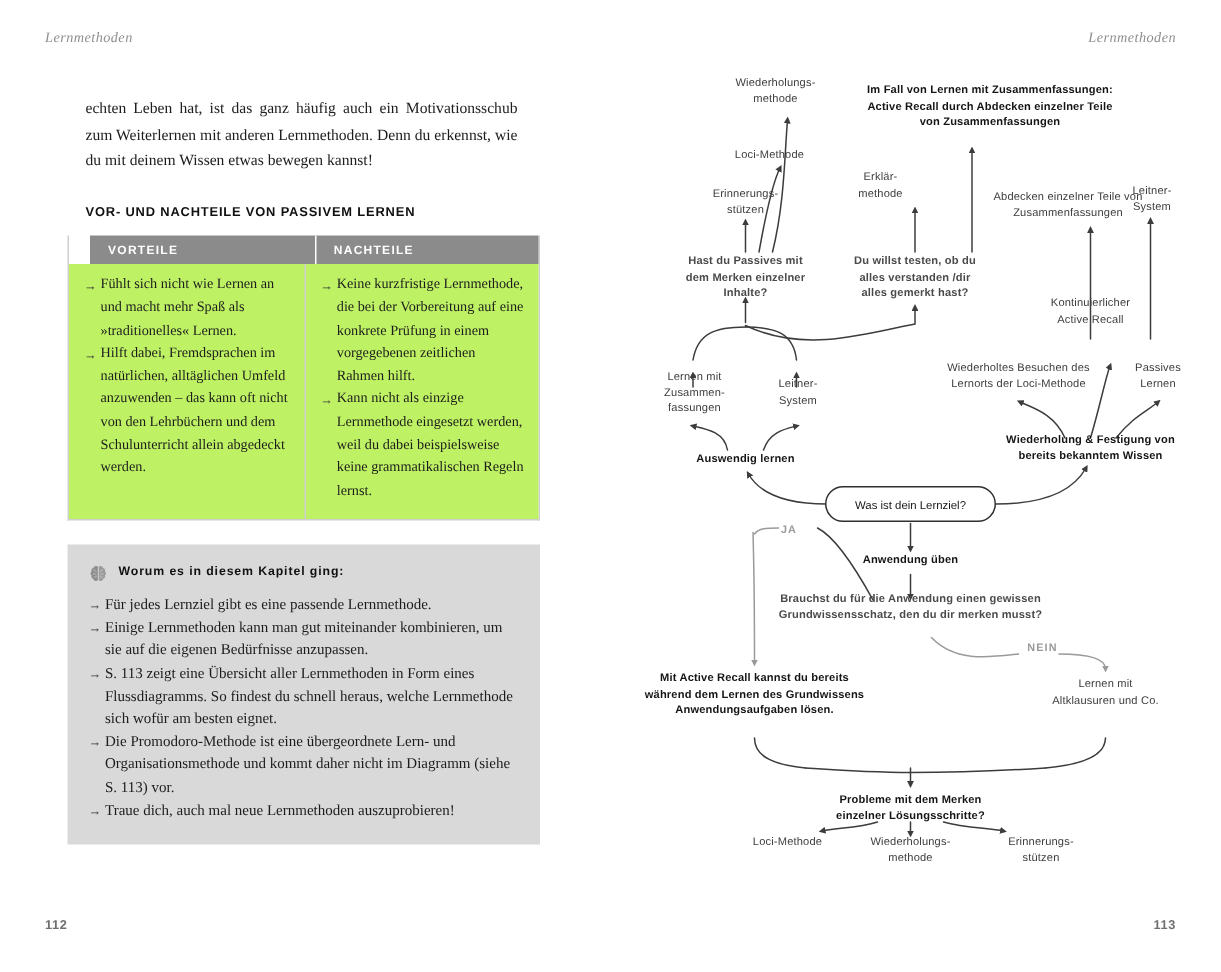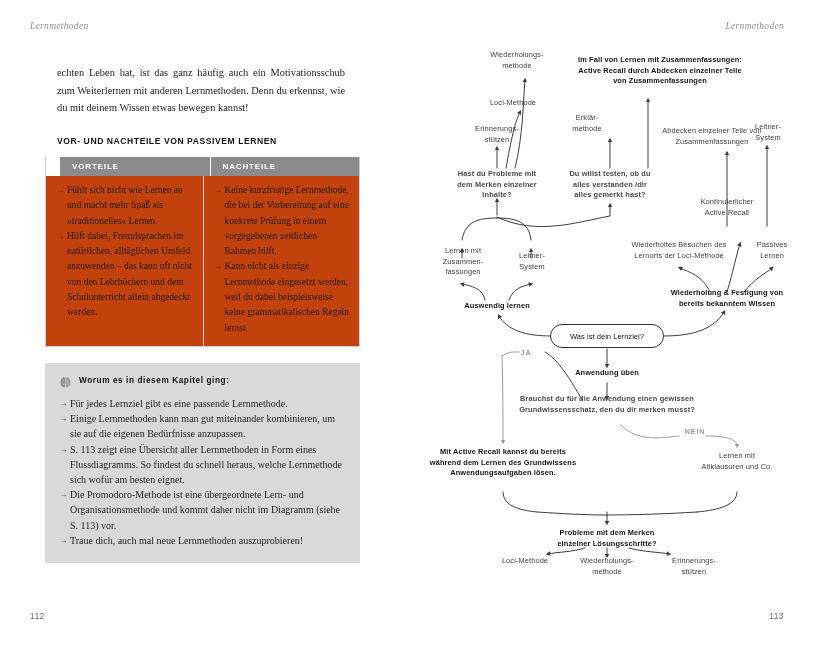--- a/index.html
+++ b/index.html
@@ -17,21 +17,21 @@
     font-style:italic;font-size:9.5px;color:#8e8e8e;
     letter-spacing:.3px;white-space:nowrap;
   }
   .runhead.left{left:30px;}
   .runhead.right{right:30px;}
 
   
   .folio{
     position:absolute;bottom:27px;
     font-family:"Liberation Sans",sans-serif;
-    font-size:8.5px;font-weight:normal;color:#6f6f6f;letter-spacing:.4px;
+    font-size:8.5px;font-weight:bold;color:#6f6f6f;letter-spacing:.4px;
   }
   .folio.left{left:30px;}
   .folio.right{right:30px;}
 
   
   .bodytext{
     position:absolute;left:57px;top:64px;width:288px;
     font-family:"Liberation Serif",serif;
     font-size:10.4px;line-height:17.5px;color:#1c1c1c;
     text-align:justify;
@@ -50,21 +50,21 @@
     box-sizing:border-box;
   }
   .cmp-head{display:flex;background:#8b8b8b;margin-left:14px;}
   .cmp-head .th{
     flex:1 1 50%;box-sizing:border-box;
     padding:5px 9px 5px 12px;
     font-family:"Liberation Sans",sans-serif;
     font-size:8px;font-weight:bold;color:#ffffff;letter-spacing:.85px;
   }
   .cmp-head .th + .th{border-left:1px solid #ffffff;}
-  .cmp-body{display:flex;background:#c2410c;}
+  .cmp-body{display:flex;background:#bef264;}
   .cmp-body .td{
     flex:1 1 50%;box-sizing:border-box;
     padding:7px 10px 10px 10px;
   }
   .cmp-body .td + .td{border-left:1px solid #cfcfcf;}
   ul.arrow{margin:0;padding:0;list-style:none;}
   ul.arrow li{
     position:relative;padding-left:11px;
     font-family:"Liberation Serif",serif;
     font-size:9.5px;line-height:15.3px;color:#1c1c1c;
@@ -247,21 +247,21 @@
         <path d="M 200 548 L 200 556" marker-end="url(#ah)"></path>
         <path d="M 222 548 C 236 552 252 552 262 554" marker-end="url(#ah)"></path>
       </g>
     </svg>
 
     <div class="node" style="left:110px;top:50px;width:100px;">Wiederholungs-
 methode</div>
     <div class="node" style="left:106px;top:98px;width:100px;">Loci-Methode</div>
     <div class="node" style="left:90px;top:124px;width:100px;">Erinnerungs-
 stützen</div>
-    <div class="node q" style="left:90px;top:169px;width:112px;">Hast du Probleme mit
+    <div class="node q" style="left:90px;top:169px;width:112px;">Hast du Passives mit
 dem Merken einzelner
 Inhalte?</div>
 
     <div class="node bold" style="left:253px;top:55px;width:220px;">Im Fall von Lernen mit Zusammenfassungen:
 Active Recall durch Abdecken einzelner Teile
 von Zusammenfassungen</div>
     <div class="node" style="left:180px;top:113px;width:80px;">Erklär-
 methode</div>
     <div class="node q" style="left:203px;top:169px;width:118px;">Du willst testen, ob du
 alles verstanden /dir

